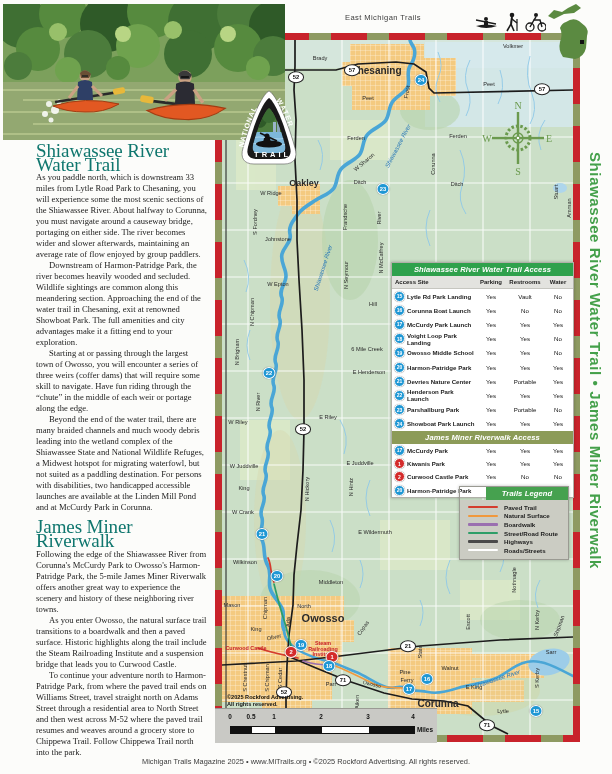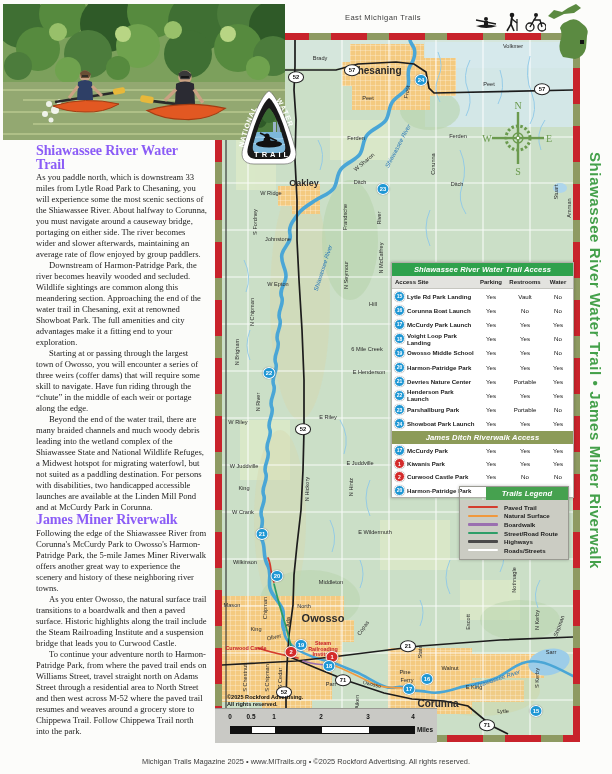--- a/index.html
+++ b/index.html
@@ -1,22 +1,22 @@
 <!DOCTYPE html>
 <html><head>
 <meta charset="utf-8">
 <style>
   html,body{margin:0;padding:0;background:#ffffff;}
   #page{position:relative;width:612px;height:774px;background:#fcfcfa;overflow:hidden;
         font-family:"Liberation Sans",sans-serif;}
   
   #article{position:absolute;left:36px;top:144px;width:171px;z-index:2;
            font-family:"Liberation Serif",serif;font-size:8.6px;line-height:11px;color:#1c1c1c;}
-  #article h1{font-size:14px;line-height:14px;margin:0;color:#8b5cf6;font-weight:bold;letter-spacing:-0.1px;}
-  #article h1.second{margin-bottom:1px;}
+  #article h1{font-size:19px;line-height:14px;margin:0;color:#0f766e;font-weight:normal;letter-spacing:-0.1px;}
+  #article h1.second{margin-top:7px;margin-bottom:1px;}
   #article h2{font-size:11.3px;line-height:13px;margin:0 0 5px 0;color:#5fa24b;font-weight:bold;}
   #article p{margin:0;text-indent:13px;}
   #article p.first{text-indent:0;}
   
   #photo{position:absolute;left:3px;top:4px;width:282px;height:136px;z-index:5;overflow:hidden;}
   
   #map{position:absolute;left:215px;top:33px;width:365px;height:709px;z-index:1;}
   #map .bdr{position:absolute;z-index:2;}
   #map .bdr.h{height:7px;left:0;width:365px;background:repeating-linear-gradient(90deg,#c8232b 0 36px,#8e9a62 36px 58px);}
   #map .bdr.v{width:7px;top:0;height:709px;background:repeating-linear-gradient(0deg,#c8232b 0 36px,#8e9a62 36px 58px);}
@@ -506,21 +506,21 @@
           <span class="val">No</span>
         </div>
         <div class="trow">
           <span class="mk blue">24</span>
           <span class="site">Showboat Park Launch</span>
           <span class="val">Yes</span>
           <span class="val">Yes</span>
           <span class="val">Yes</span>
         </div>
       </div>
-    <div class="tbl-title olive">James Ditch Riverwalk Access</div>
+    <div class="tbl-title olive">James Miner Riverwalk Access</div>
     <div id="jm-rows">
         <div class="trow">
           <span class="mk blue">17</span>
           <span class="site">McCurdy Park</span>
           <span class="val">Yes</span>
           <span class="val">Yes</span>
           <span class="val">Yes</span>
         </div>
         <div class="trow">
           <span class="mk red">1</span>

